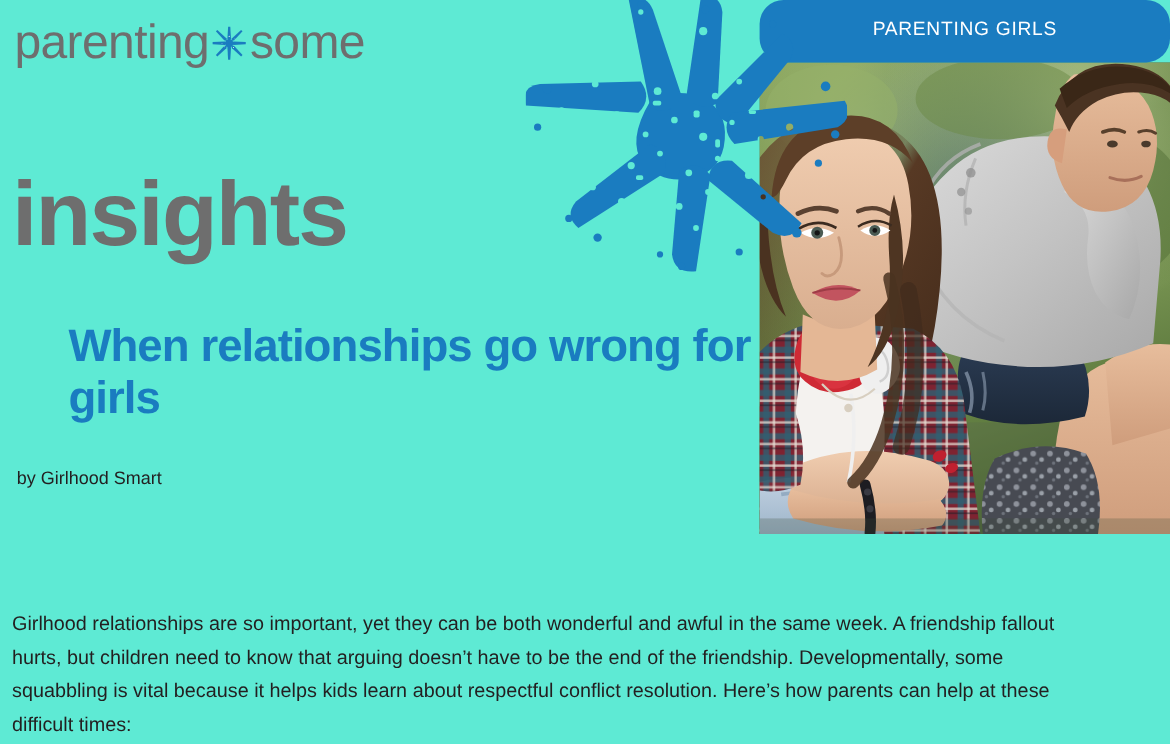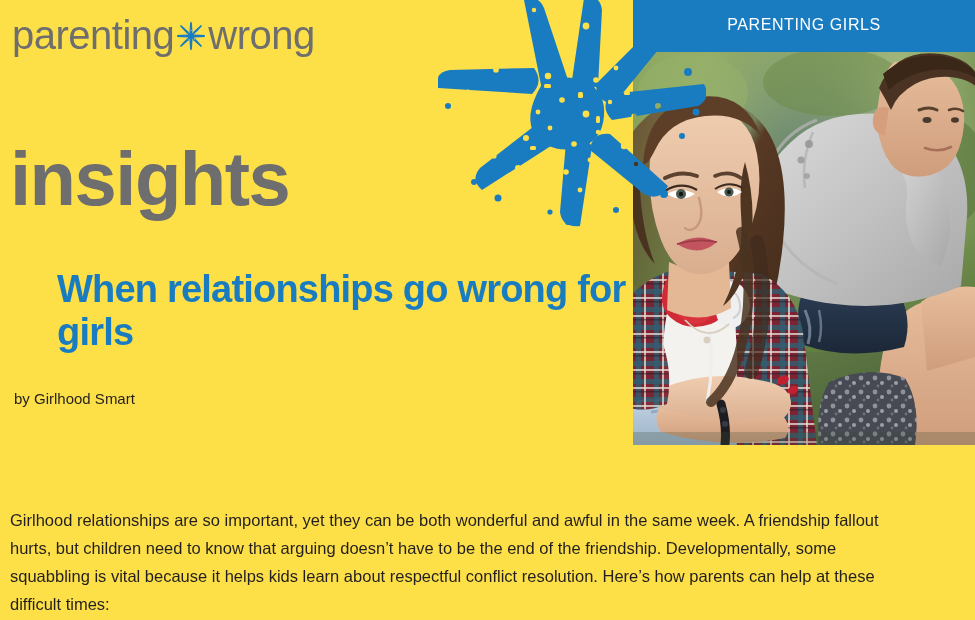--- a/index.html
+++ b/index.html
@@ -13,21 +13,21 @@
     height: 620px;
     position: relative;
     overflow: hidden;
     font-family: "Liberation Sans", sans-serif;
     -webkit-font-smoothing: antialiased;
   }
 
   .page {
     position: absolute;
     inset: 0;
-    background: #fde047;
+    background: #5eead4;
   }
 
   
   .logo {
     position: absolute;
     left: 12px;
     top: 12px;
     display: flex;
     align-items: center;
     height: 46px;
@@ -88,20 +88,21 @@
   }
 
   
   .category-bar {
     position: absolute;
     left: 633px;
     top: 0;
     width: 342px;
     height: 52px;
     background: #1a7cc0;
+    border-radius: 20px;
   }
   .category-label {
     position: absolute;
     left: 0;
     right: 0;
     top: 0;
     height: 52px;
     display: flex;
     align-items: center;
     justify-content: center;
@@ -169,21 +170,21 @@
         </g>
         <g fill="#ffffff">
           <circle cx="50" cy="31" r="1.6"></circle>
           <circle cx="62" cy="62" r="1.4"></circle>
           <circle cx="36" cy="60" r="1.3"></circle>
           <circle cx="66" cy="38" r="1.2"></circle>
           <circle cx="30" cy="50" r="1.1"></circle>
         </g>
       </svg>
     </span>
-    <span class="logo-word">wrong</span>
+    <span class="logo-word">some</span>
   </div>
 
   <div class="insights">insights</div>
 
   <h1 class="article-title">When relationships go wrong for girls</h1>
   <div class="byline">by Girlhood Smart</div>
 
   <div class="hero-photo">
     <svg width="342" height="393" viewBox="0 0 342 393" aria-hidden="true">
       <defs>

